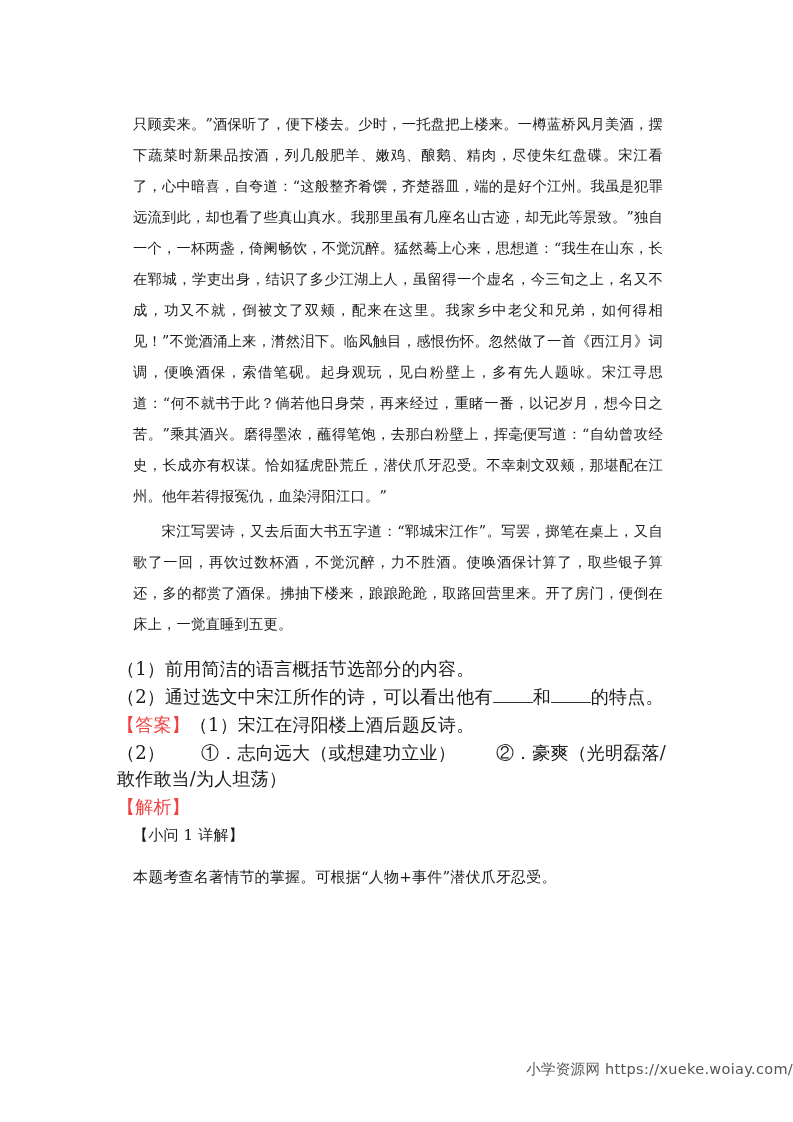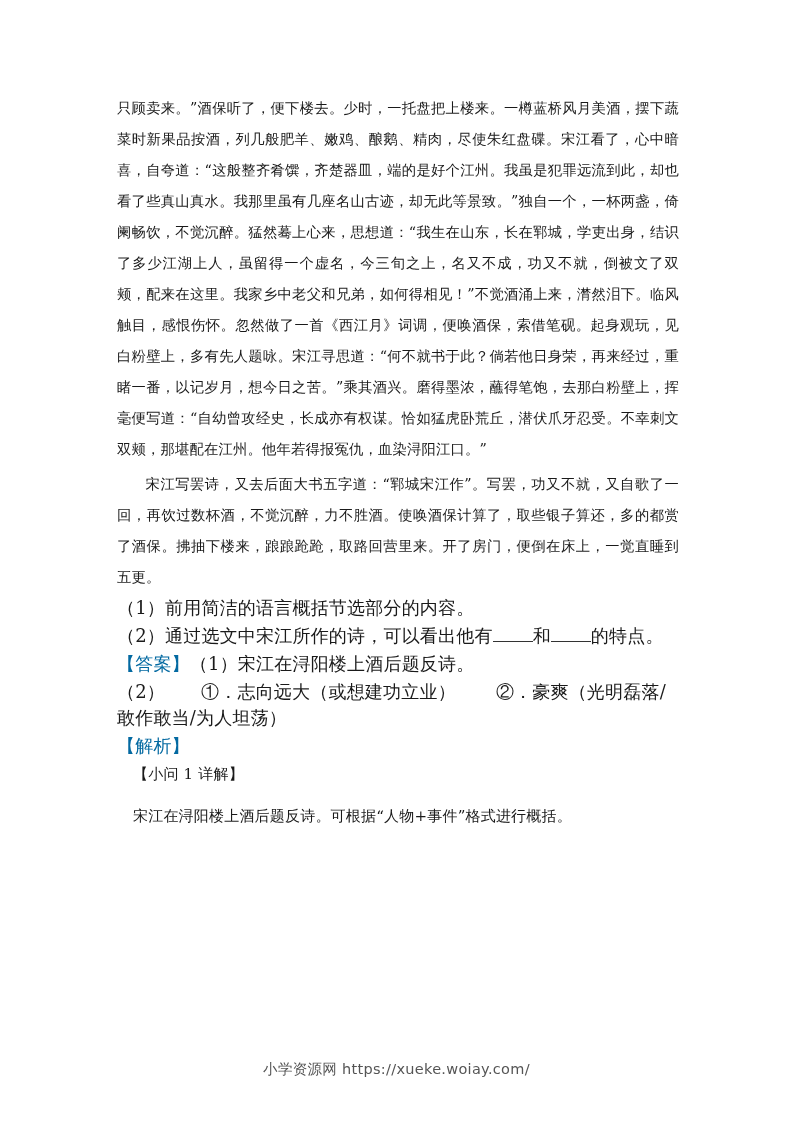--- a/index.html
+++ b/index.html
@@ -17,21 +17,21 @@
     }
     .page {
       position: absolute;
       left: 117px;
       top: 93px;
       width: 562px;
     }
     .para {
       font-size: 14.3px;
       line-height: 31px;
-      margin: 0;
+      margin: 16px;
       text-align: justify;
       text-justify: inter-character;
       letter-spacing: 0.2px;
     }
     .indent { text-indent: 2em; }
     .p1 { margin-bottom: 4px; }
     .p2 { margin-top: 6px; }
     .p3 { margin-top: 4px; }
     .q-line {
       font-size: 18px;
@@ -40,54 +40,54 @@
       letter-spacing: 0.2px;
     }
     .blank {
       display: inline-block;
       width: 40px;
       border-bottom: 1px solid #333;
       height: 14px;
       vertical-align: baseline;
     }
     .tag {
-      color: #0369a1;
+      color: #ef4444;
     }
     .ans2 span.gap1 { display: inline-block; width: 36px; }
     .ans2 span.gap2 { display: inline-block; width: 40px; }
     .analysis {
       font-size: 15px;
       line-height: 26px;
       margin: 16px;
       text-align: justify;
       text-justify: inter-character;
       letter-spacing: 0.2px;
     }
     .mt2 { margin-top: 2px; }
     .footer {
       position: absolute;
       left: 0;
       width: 793px;
       top: 1060px;
-      text-align: center;
+      text-align: right;
       font-family: "DejaVu Sans", "Liberation Sans", sans-serif;
       font-size: 14.5px;
       color: #555555;
       letter-spacing: 0.3px;
     }
   </style>
 </head>
 <body>
 
 <div class="page">
 
   <p class="para p1">只顾卖来。”酒保听了，便下楼去。少时，一托盘把上楼来。一樽蓝桥风月美酒，摆下蔬菜时新果品按酒，列几般肥羊、嫩鸡、酿鹅、精肉，尽使朱红盘碟。宋江看了，心中暗喜，自夸道：“这般整齐肴馔，齐楚器皿，端的是好个江州。我虽是犯罪远流到此，却也看了些真山真水。我那里虽有几座名山古迹，却无此等景致。”独自一个，一杯两盏，倚阑畅饮，不觉沉醉。猛然蓦上心来，思想道：“我生在山东，长在郓城，学吏出身，结识了多少江湖上人，虽留得一个虚名，今三旬之上，名又不成，功又不就，倒被文了双颊，配来在这里。我家乡中老父和兄弟，如何得相见！”不觉酒涌上来，潸然泪下。临风触目，感恨伤怀。忽然做了一首《西江月》词调，便唤酒保，索借笔砚。起身观玩，见白粉壁上，多有先人题咏。宋江寻思道：“何不就书于此？倘若他日身荣，再来经过，重睹一番，以记岁月，想今日之苦。”乘其酒兴。磨得墨浓，蘸得笔饱，去那白粉壁上，挥毫便写道：“自幼曾攻经史，长成亦有权谋。恰如猛虎卧荒丘，潜伏爪牙忍受。不幸刺文双颊，那堪配在江州。他年若得报冤仇，血染浔阳江口。”</p>
 
 
-  <p class="para indent p3">宋江写罢诗，又去后面大书五字道：“郓城宋江作”。写罢，功又不就，又自歌了一回，再饮过数杯酒，不觉沉醉，力不胜酒。使唤酒保计算了，取些银子算还，多的都赏了酒保。拂抽下楼来，踉踉跄跄，取路回营里来。开了房门，便倒在床上，一觉直睡到五更。</p>
+  <p class="para indent p3">宋江写罢诗，又去后面大书五字道：“郓城宋江作”。写罢，掷笔在桌上，又自歌了一回，再饮过数杯酒，不觉沉醉，力不胜酒。使唤酒保计算了，取些银子算还，多的都赏了酒保。拂抽下楼来，踉踉跄跄，取路回营里来。开了房门，便倒在床上，一觉直睡到五更。</p>
 
   <p class="q-line mt2">（1）前用简洁的语言概括节选部分的内容。</p>
 
   <p class="q-line mt2">
     <span>（2）通过选文中宋江所作的诗，可以看出他有</span><span class="blank"></span><span>和</span><span class="blank"></span><span>的特点。</span>
   </p>
 
   <p class="q-line mt2">
     <span class="tag">【答案】</span><span>（1）宋江在浔阳楼上酒后题反诗。</span>
   </p>
@@ -95,18 +95,18 @@
   <p class="q-line mt2 ans2">
     <span>（2）</span><span class="gap1"></span><span>①．志向远大（或想建功立业）</span><span class="gap2"></span><span>②．豪爽（光明磊落/敢作敢当/为人坦荡）</span>
   </p>
 
   <p class="q-line mt2">
     <span class="tag">【解析】</span>
   </p>
 
   <p class="analysis mt2">【小问 1 详解】</p>
 
-  <p class="analysis">宋江在浔阳楼上酒后题反诗。可根据“人物+事件”格式进行概括。</p>
+  <p class="analysis">本题考查名著情节的掌握。可根据“人物+事件”潜伏爪牙忍受。</p>
 
 
 </div>
 
 <div class="footer">小学资源网 https://xueke.woiay.com/</div>
 
 </body></html>

